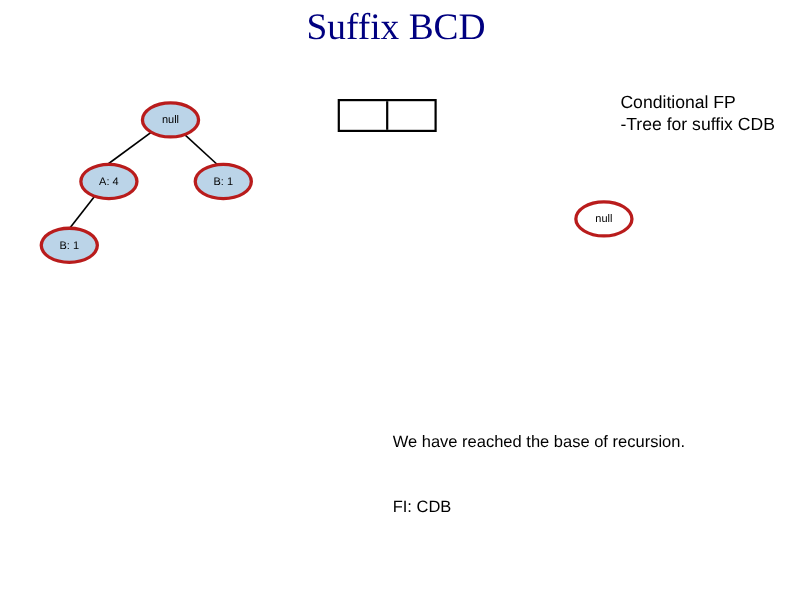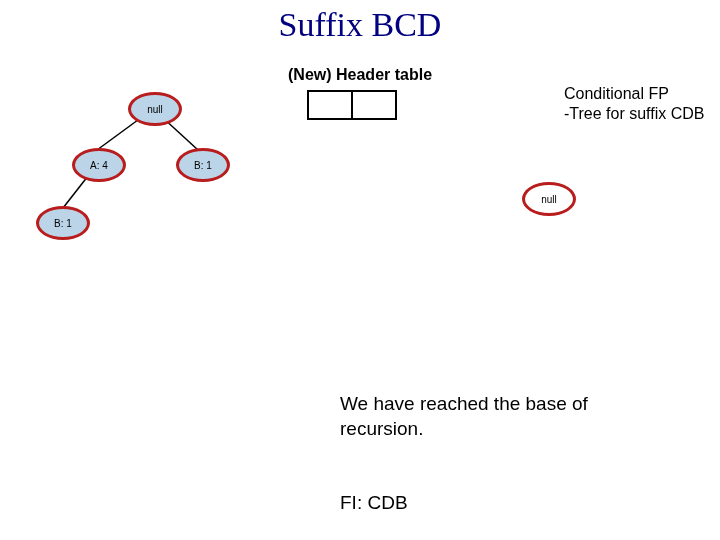--- a/index.html
+++ b/index.html
@@ -62,23 +62,23 @@
     position: absolute;
     top: 370px;
     left: 30px;
     width: 310px;
     font-size: 15px;
     line-height: 1.3;
   }
   .right-text {
     position: absolute;
     top: 392px;
-    left: 340px;
+    left: 357px;
     width: 320px;
-    font-size: 19px;
+    font-size: 15px;
     line-height: 1.3;
   }
   .node {
     position: absolute;
     width: 48px;
     height: 28px;
     border: 3px solid #b91c1c;
     background: #bbd4e8;
     border-radius: 50% / 50%;
     display: flex;
@@ -98,21 +98,20 @@
     pointer-events: none;
   }
 </style>
 </head>
 <body>
 
 <div class="stage">
 
   <div class="title">Suffix BCD</div>
 
-  <div class="header-table-label">(New) Header table</div>
 
   <div class="header-table">
     <div class="divider"></div>
   </div>
 
   <div class="cond-label">Conditional FP<br>-Tree for suffix CDB</div>
 
   <svg class="edges">
     <line x1="142" y1="117" x2="97" y2="150" stroke="#000" stroke-width="1.5"></line>
     <line x1="162" y1="117" x2="198" y2="150" stroke="#000" stroke-width="1.5"></line>

